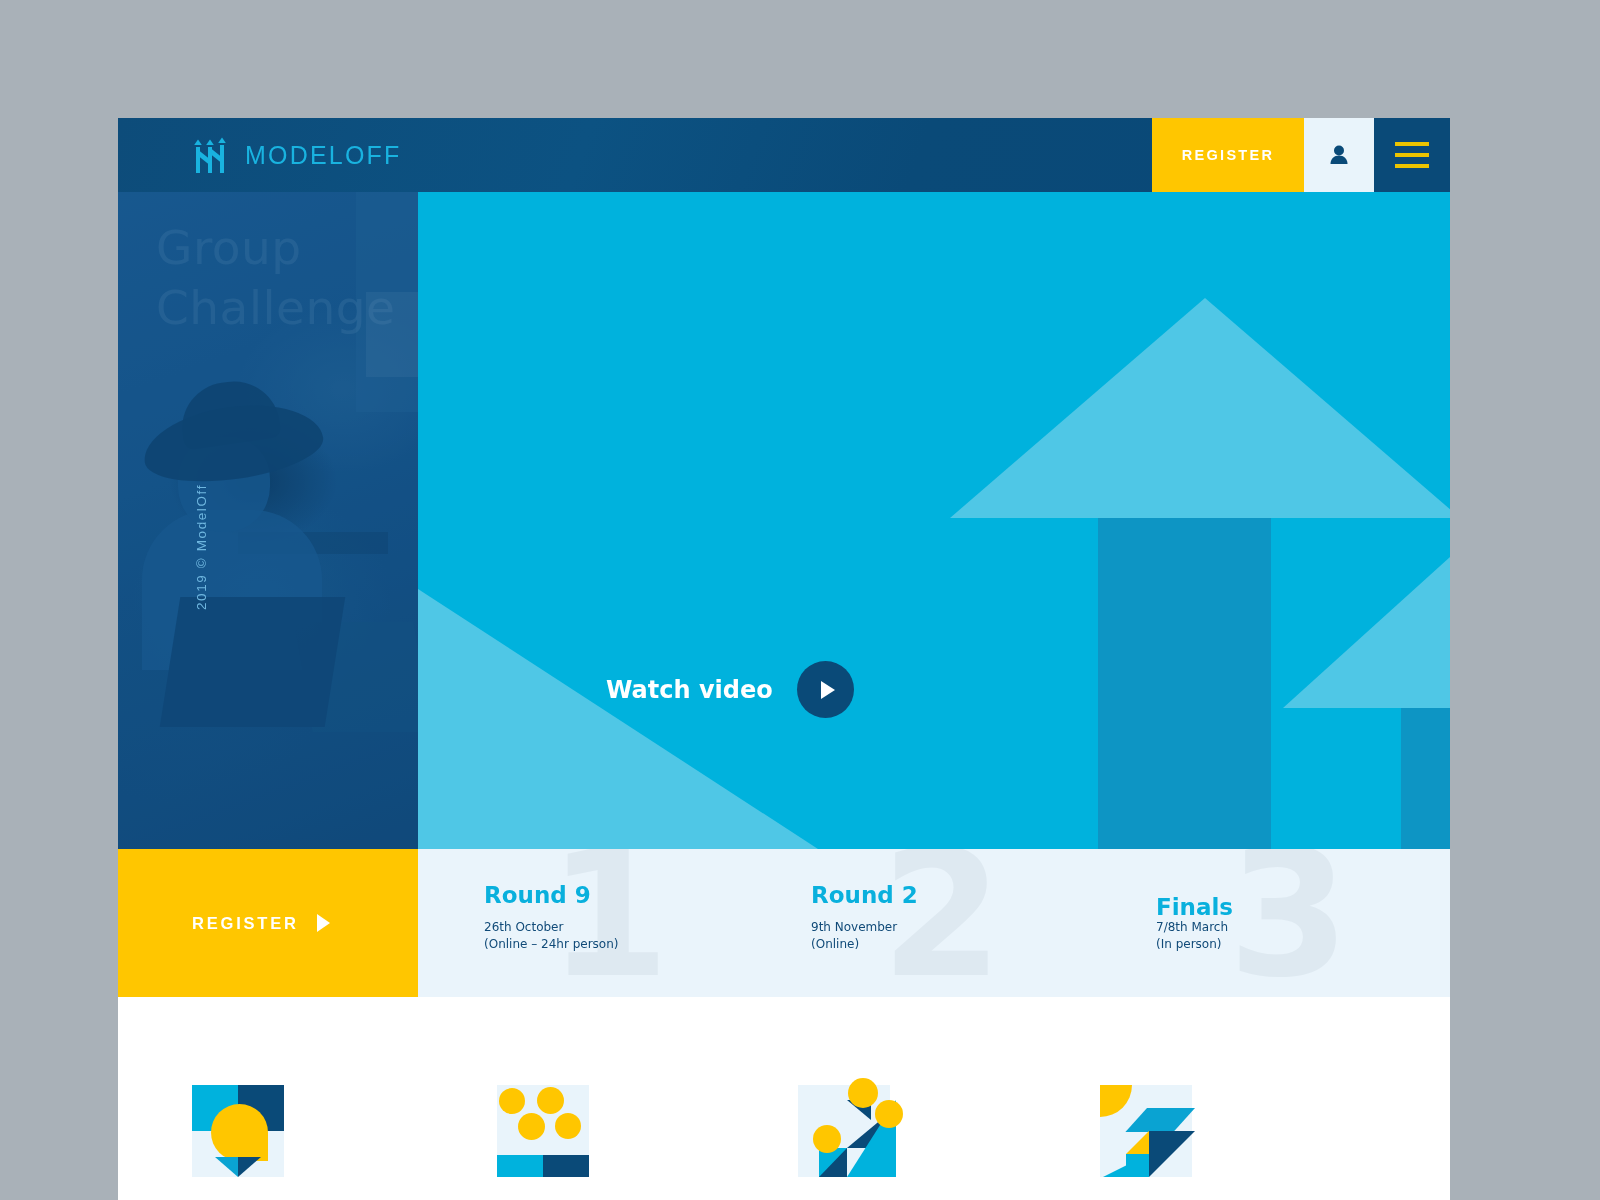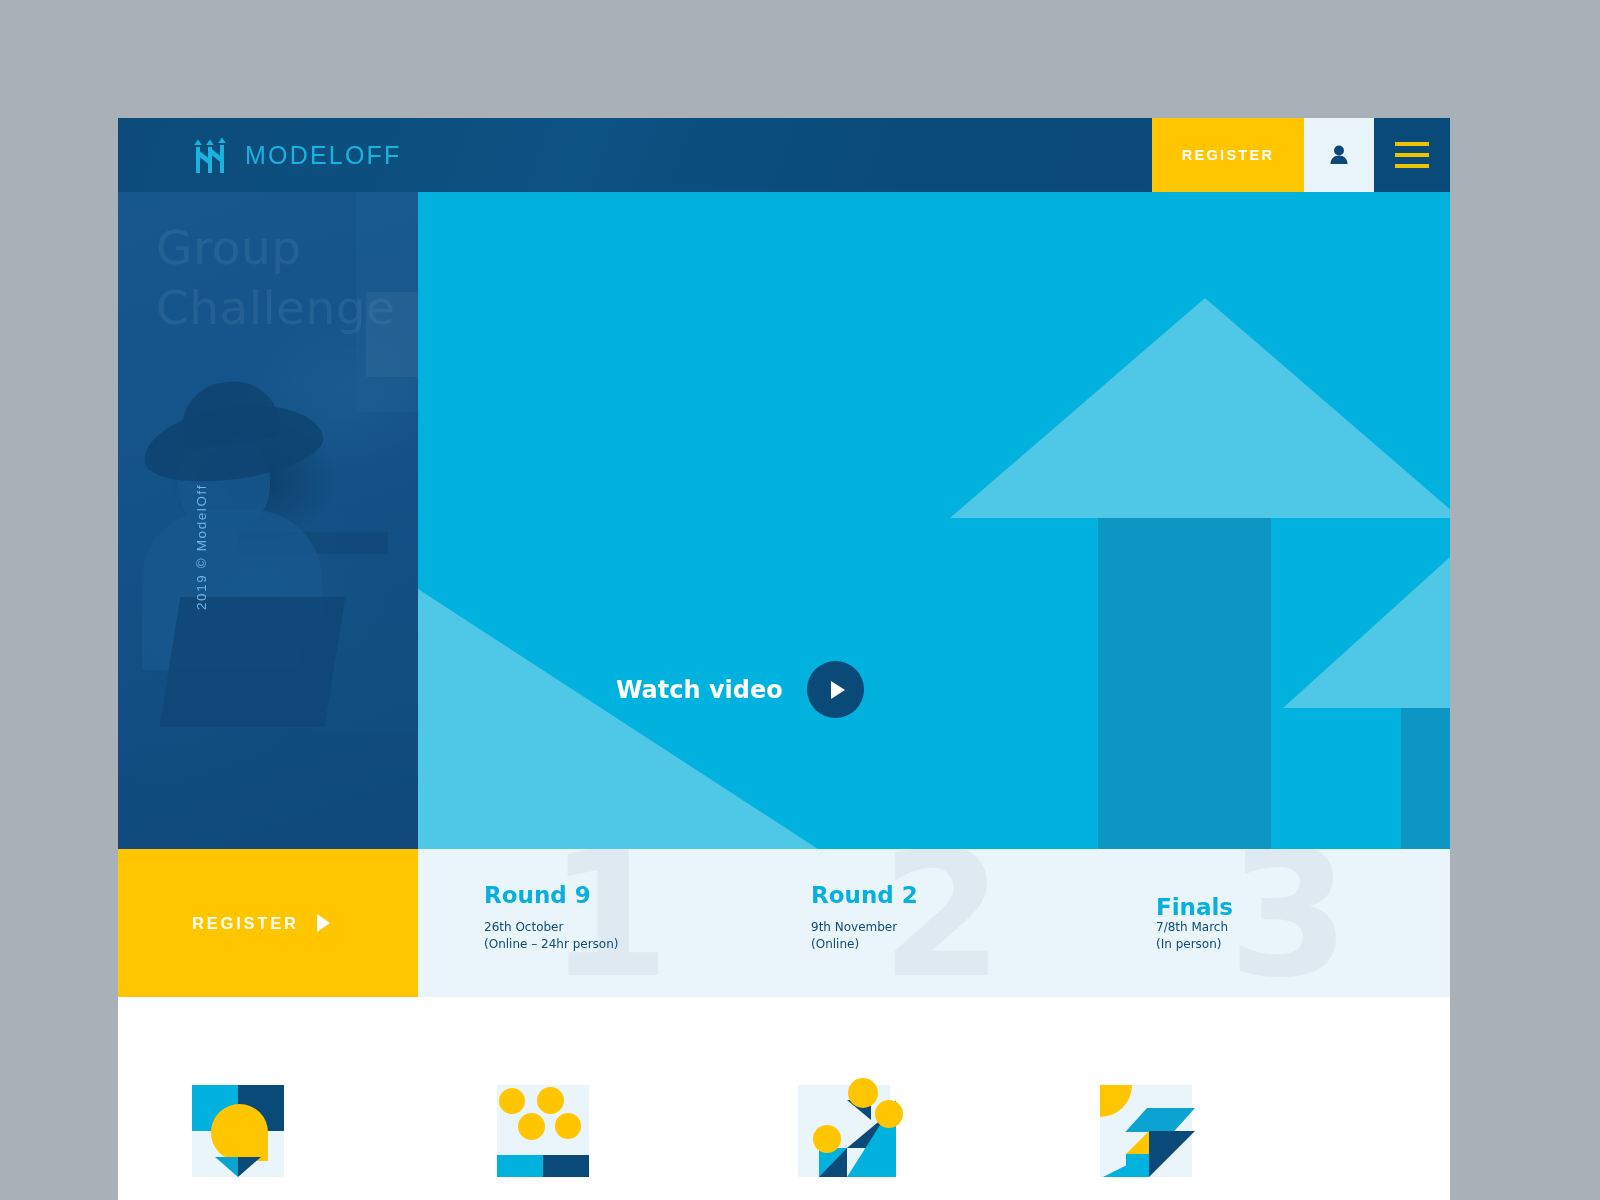--- a/index.html
+++ b/index.html
@@ -181,21 +181,20 @@
     font-weight: 400; letter-spacing: -.2px;
     font-family: "DejaVu Sans", sans-serif;
   }
   #watch-video {
     position: absolute; left: 188px; top: 469px;
     display: flex; align-items: center; gap: 24px; cursor: pointer;
   }
   #watch-video-label {
     color: #ffffff; font-size: 24px; font-weight: 600;
     font-family: "DejaVu Sans", sans-serif;
-    margin-left: 10px;
   }
   #play-circle {
     width: 57px; height: 57px; border-radius: 50%;
     background: #0a4a78;
     display: flex; align-items: center; justify-content: center;
   }
   #play-tri {
     width: 0; height: 0;
     border-left: 14px solid #ffffff;
     border-top: 9px solid transparent;

